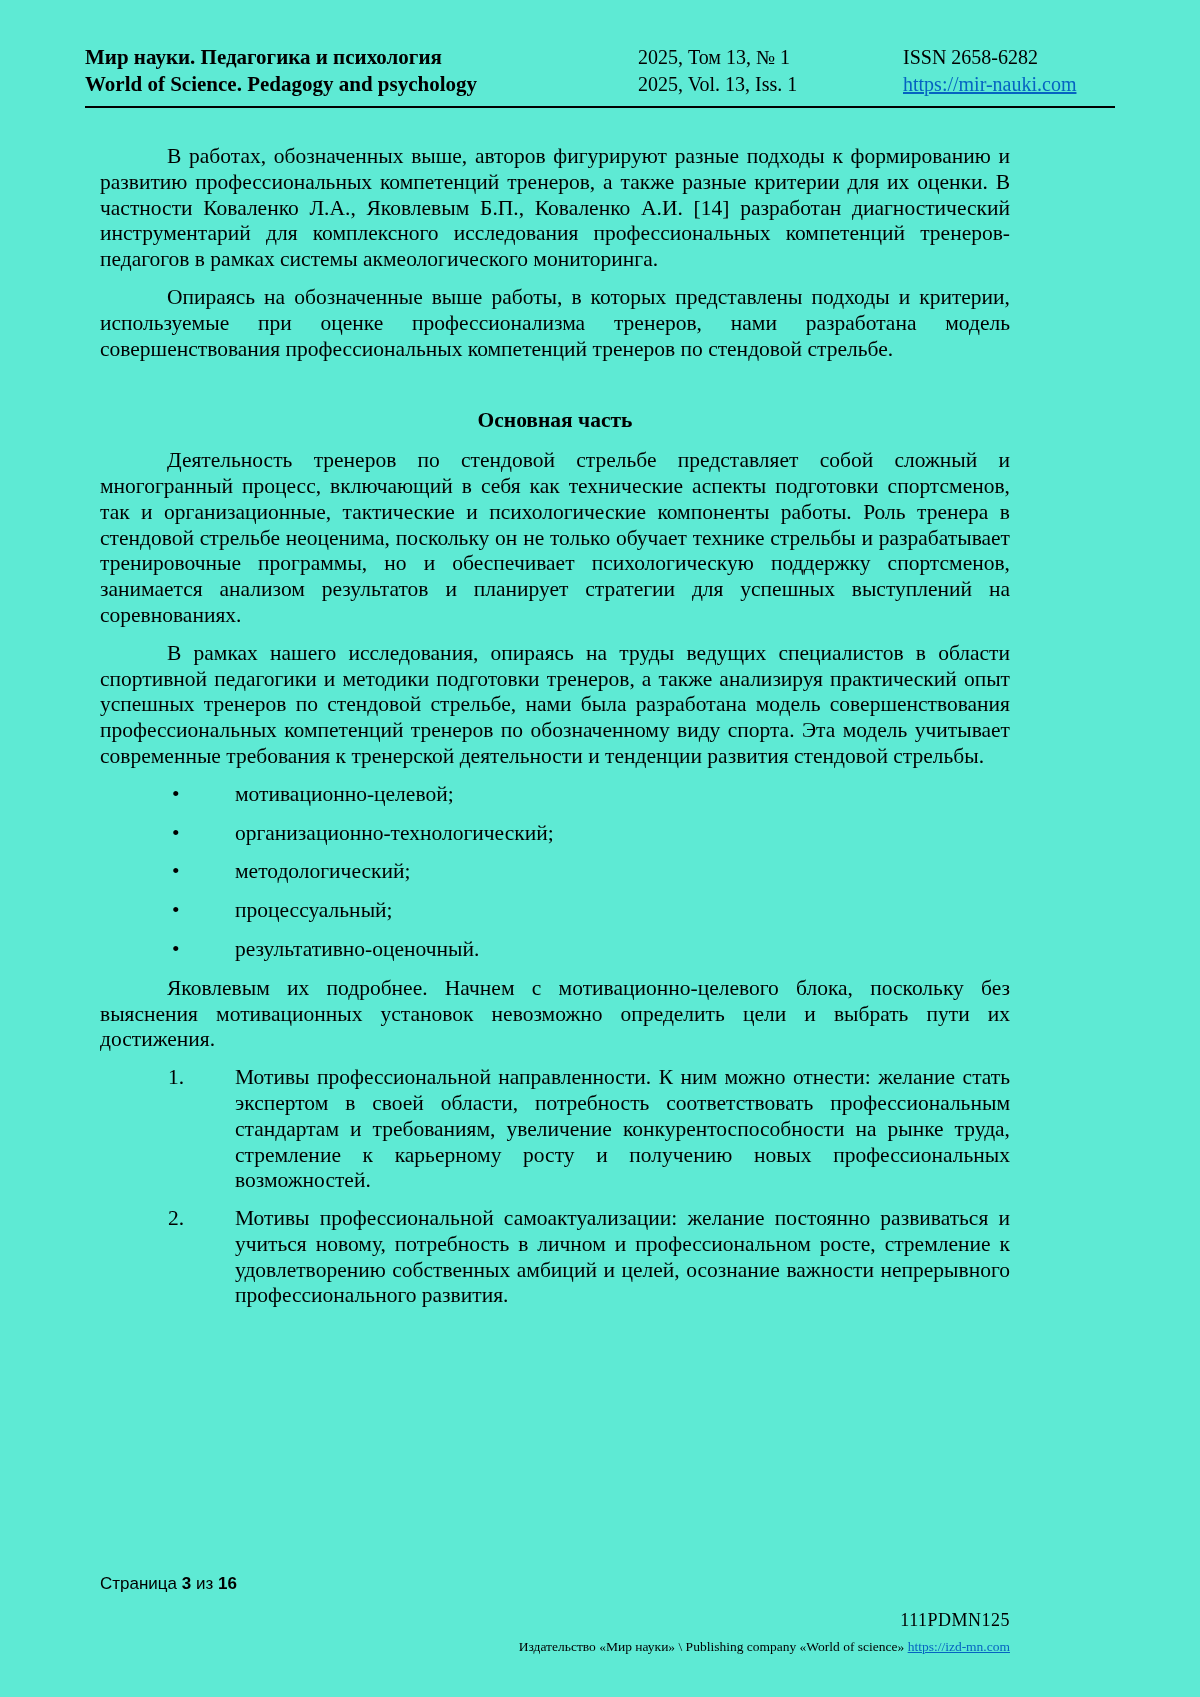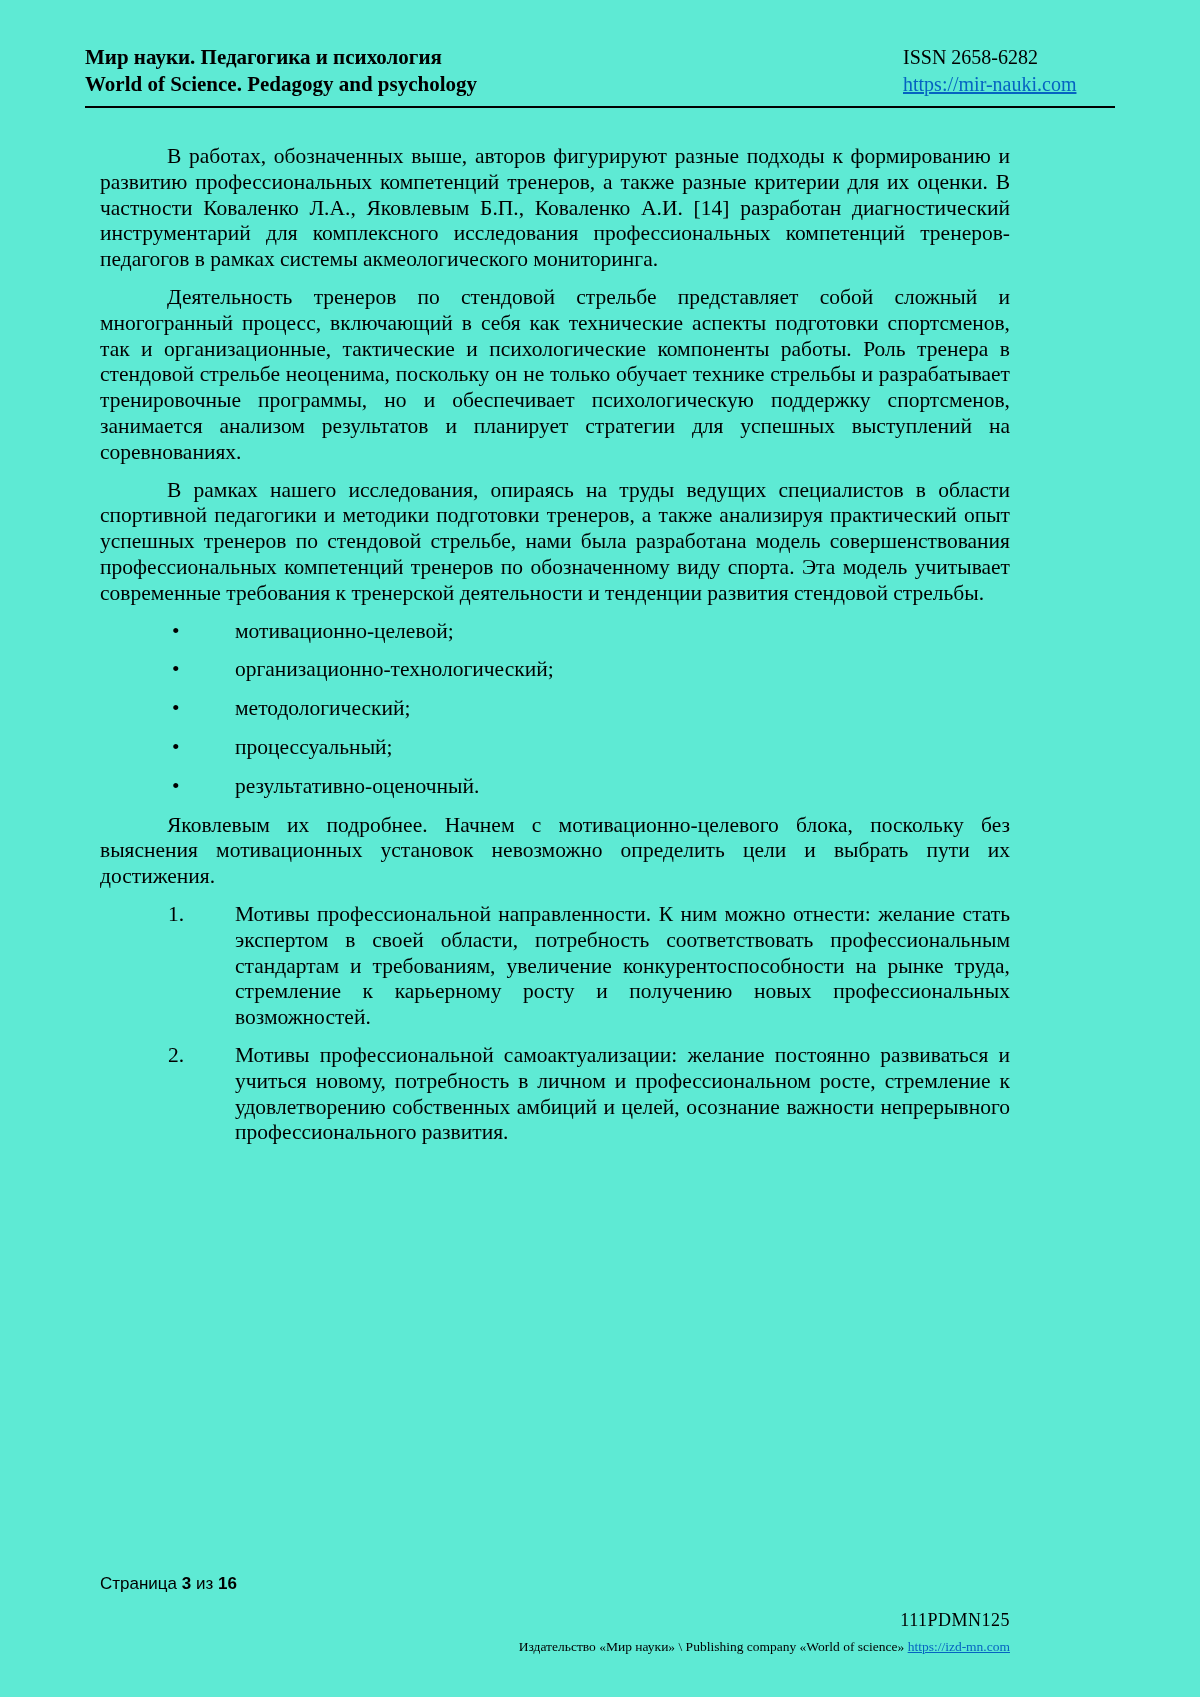--- a/index.html
+++ b/index.html
@@ -123,31 +123,37 @@
 </head>
 <body>
 
 <div class="page">
 
   <header class="header">
     <div class="h-left">
       <div>Мир науки. Педагогика и психология</div>
       <div>World of Science. Pedagogy and psychology</div>
     </div>
+    <div class="h-mid">
+      <div>2025, Том 13, № 1</div>
+      <div>2025, Vol. 13, Iss. 1</div>
+    </div>
     <div class="h-right">
       <div>ISSN 2658-6282</div>
       <a class="link" href="#">https://mir-nauki.com</a>
     </div>
   </header>
 
   <hr class="rule">
 
   <main class="main">
     <p class="para">В работах, обозначенных выше, авторов фигурируют разные подходы к формированию и развитию профессиональных компетенций тренеров, а также разные критерии для их оценки. В частности Коваленко Л.А., Яковлевым Б.П., Коваленко А.И. [14] разработан диагностический инструментарий для комплексного исследования профессиональных компетенций тренеров-педагогов в рамках системы акмеологического мониторинга.</p>
+    <p class="para">Опираясь на обозначенные выше работы, в которых представлены подходы и критерии, используемые при оценке профессионализма тренеров, нами разработана модель совершенствования профессиональных компетенций тренеров по стендовой стрельбе.</p>
 
+    <p class="para section-heading">Основная часть</p>
 
     <p class="para">Деятельность тренеров по стендовой стрельбе представляет собой сложный и многогранный процесс, включающий в себя как технические аспекты подготовки спортсменов, так и организационные, тактические и психологические компоненты работы. Роль тренера в стендовой стрельбе неоценима, поскольку он не только обучает технике стрельбы и разрабатывает тренировочные программы, но и обеспечивает психологическую поддержку спортсменов, занимается анализом результатов и планирует стратегии для успешных выступлений на соревнованиях.</p>
     <p class="para">В рамках нашего исследования, опираясь на труды ведущих специалистов в области спортивной педагогики и методики подготовки тренеров, а также анализируя практический опыт успешных тренеров по стендовой стрельбе, нами была разработана модель совершенствования профессиональных компетенций тренеров по обозначенному виду спорта. Эта модель учитывает современные требования к тренерской деятельности и тенденции развития стендовой стрельбы.</p>
 
     <ul class="bullets">
       <li>
         <span class="b-dot">•</span>
         <span>мотивационно-целевой;</span>
       </li>
       <li>

